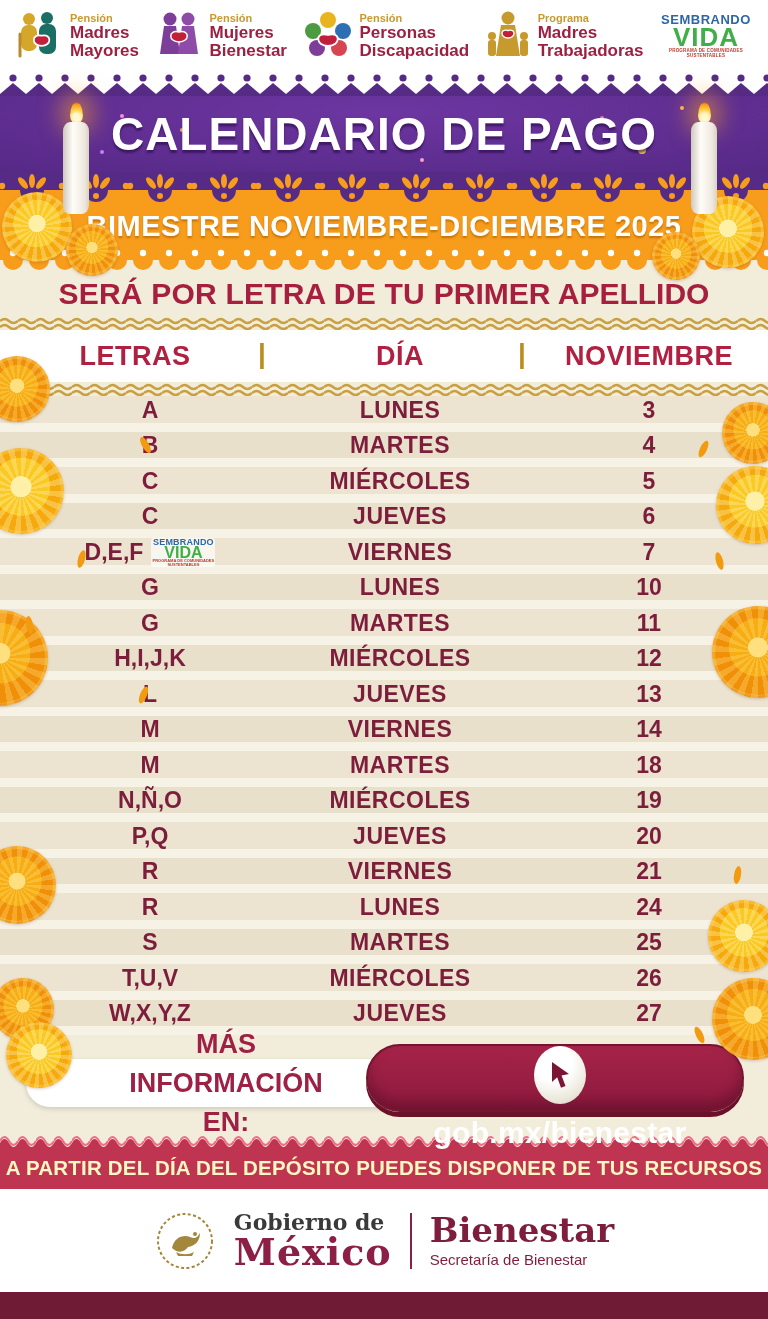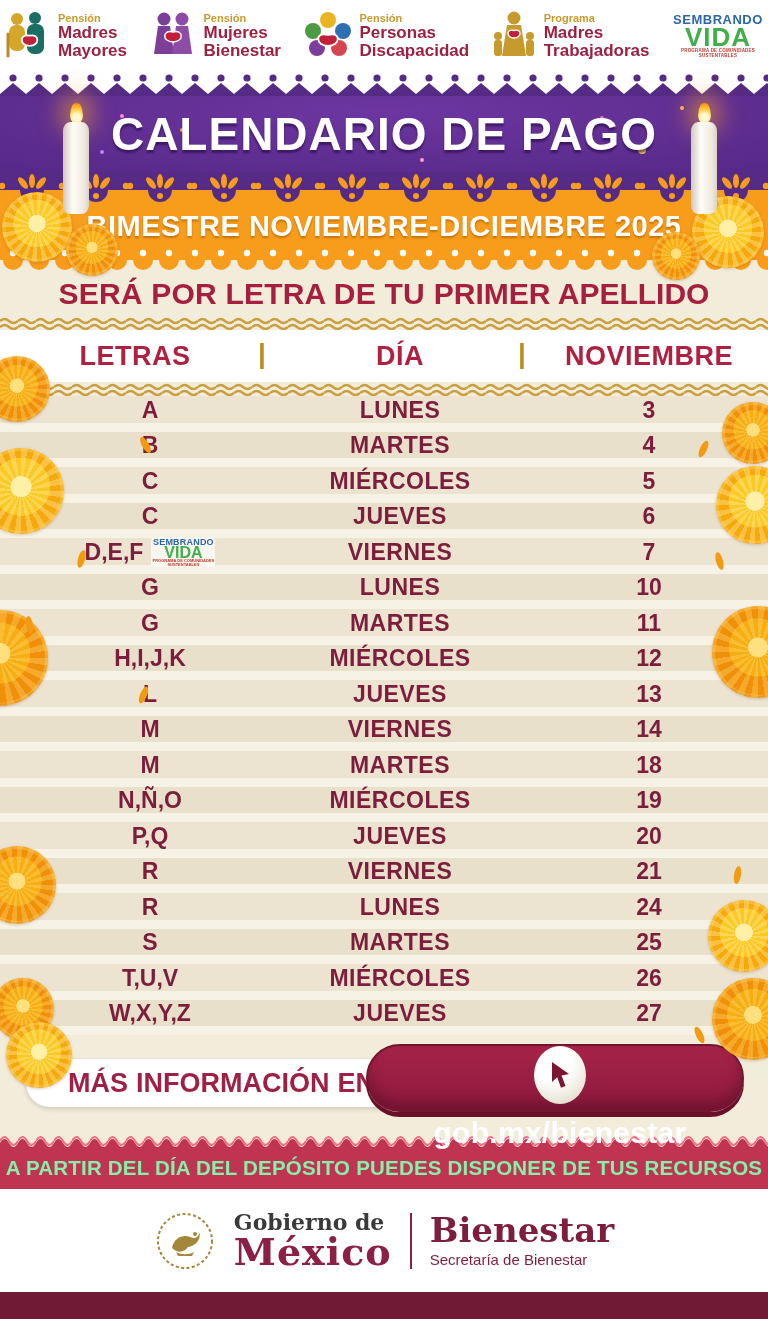--- a/index.html
+++ b/index.html
@@ -1,21 +1,21 @@
 <!DOCTYPE html>
 <html lang="es"><head>
 <meta charset="utf-8">
 <style>
   html,body{margin:0;padding:0;}
   .page{position:relative;width:768px;height:1319px;overflow:hidden;
         font-family:"Liberation Sans",sans-serif;background:#f2ecdb;}
 
   
   .logo-row{height:72px;background:#ffffff;display:flex;align-items:center;
-            justify-content:space-between;padding:0 2px;position:relative;z-index:5;}
+            justify-content:space-between;padding:0 14px;position:relative;z-index:5;}
   .program{display:flex;align-items:center;gap:6px;}
   .program .txt .tag{color:#c79a2e;font-size:11px;font-weight:bold;line-height:1;}
   .program .txt .l1,.program .txt .l2{color:#9b2143;font-weight:800;font-size:17px;line-height:1.04;}
   .sv-big{text-align:center;line-height:.9;width:96px;}
   .sv-big .s1{display:block;color:#2c67a8;font-weight:800;font-size:13px;letter-spacing:.5px;}
   .sv-big .s2{display:block;color:#3faf49;font-weight:900;font-size:26px;letter-spacing:1px;}
   .sv-big .s3{display:block;color:#c0392b;font-weight:700;font-size:4.5px;letter-spacing:.2px;}
 
   
   .banner{position:relative;}
@@ -69,34 +69,34 @@
       border-radius:3px;padding:1px 0;}
   .mini-sv .a{display:block;color:#2c67a8;font-size:9px;font-weight:800;letter-spacing:.2px;}
   .mini-sv .b{display:block;color:#3faf49;font-size:16px;font-weight:900;}
   .mini-sv .c{display:block;color:#c0392b;font-size:4px;font-weight:700;}
   .trow.has-logo .mini-sv{display:inline-block;}
 
   
   .info{position:relative;height:96px;}
   .pill-white{position:absolute;left:26px;top:24px;width:400px;height:48px;border-radius:26px;
       background:#ffffff;box-shadow:0 2px 5px rgba(0,0,0,.15);display:flex;align-items:center;
-      justify-content:center;gap:8px;color:#9e2145;font-size:27px;}
+      justify-content:center;gap:8px;color:#9e2145;font-size:27px;flex-direction:column;}
   .pill-white .b{font-weight:900;} .pill-white .r{font-weight:700;}
   .pill-maroon{position:absolute;left:366px;top:9px;width:378px;height:68px;border-radius:36px;
       background:linear-gradient(180deg,#a62349,#8c1a3d);border:2px solid #75142f;
       box-shadow:0 5px 0 #6a1029,inset 0 -8px 12px rgba(60,5,25,.35);
       display:flex;align-items:center;gap:12px;padding-left:10px;box-sizing:border-box;flex-direction:column;}
   .egg{width:52px;height:58px;border-radius:50%;flex:0 0 auto;
       background:radial-gradient(circle at 38% 30%,#ffffff 0 35%,#ece8dd 70%,#cfc9bb);
       display:flex;align-items:center;justify-content:center;}
   .pill-maroon .url{color:#ffffff;font-weight:900;font-size:30px;letter-spacing:.3px;}
 
   
   .crimson-body{height:42px;background:#bf3451;display:flex;align-items:center;justify-content:center;}
-  .crimson-body .notice{color:#86efac;font-weight:800;font-size:20.5px;letter-spacing:.2px;}
+  .crimson-body .notice{color:#fef9c3;font-weight:800;font-size:20.5px;letter-spacing:.2px;}
 
   
   .footer{height:103px;background:#ffffff;display:flex;align-items:center;justify-content:center;gap:18px;}
   .gov{text-align:left;font-family:"DejaVu Serif",serif;}
   .gov .l1{color:#3a3a3a;font-size:22px;font-weight:700;line-height:1;}
   .gov .l2{color:#8c1f45;font-size:38px;font-weight:800;line-height:1;letter-spacing:1px;}
   .divider{width:2px;height:56px;background:#8c1f45;}
   .brand{text-align:left;}
   .brand .name{font-family:"DejaVu Serif",serif;color:#7e1d3e;font-size:34px;font-weight:800;line-height:1;}
   .brand .sub{color:#7e1d3e;font-size:15px;font-weight:400;margin-top:4px;}

